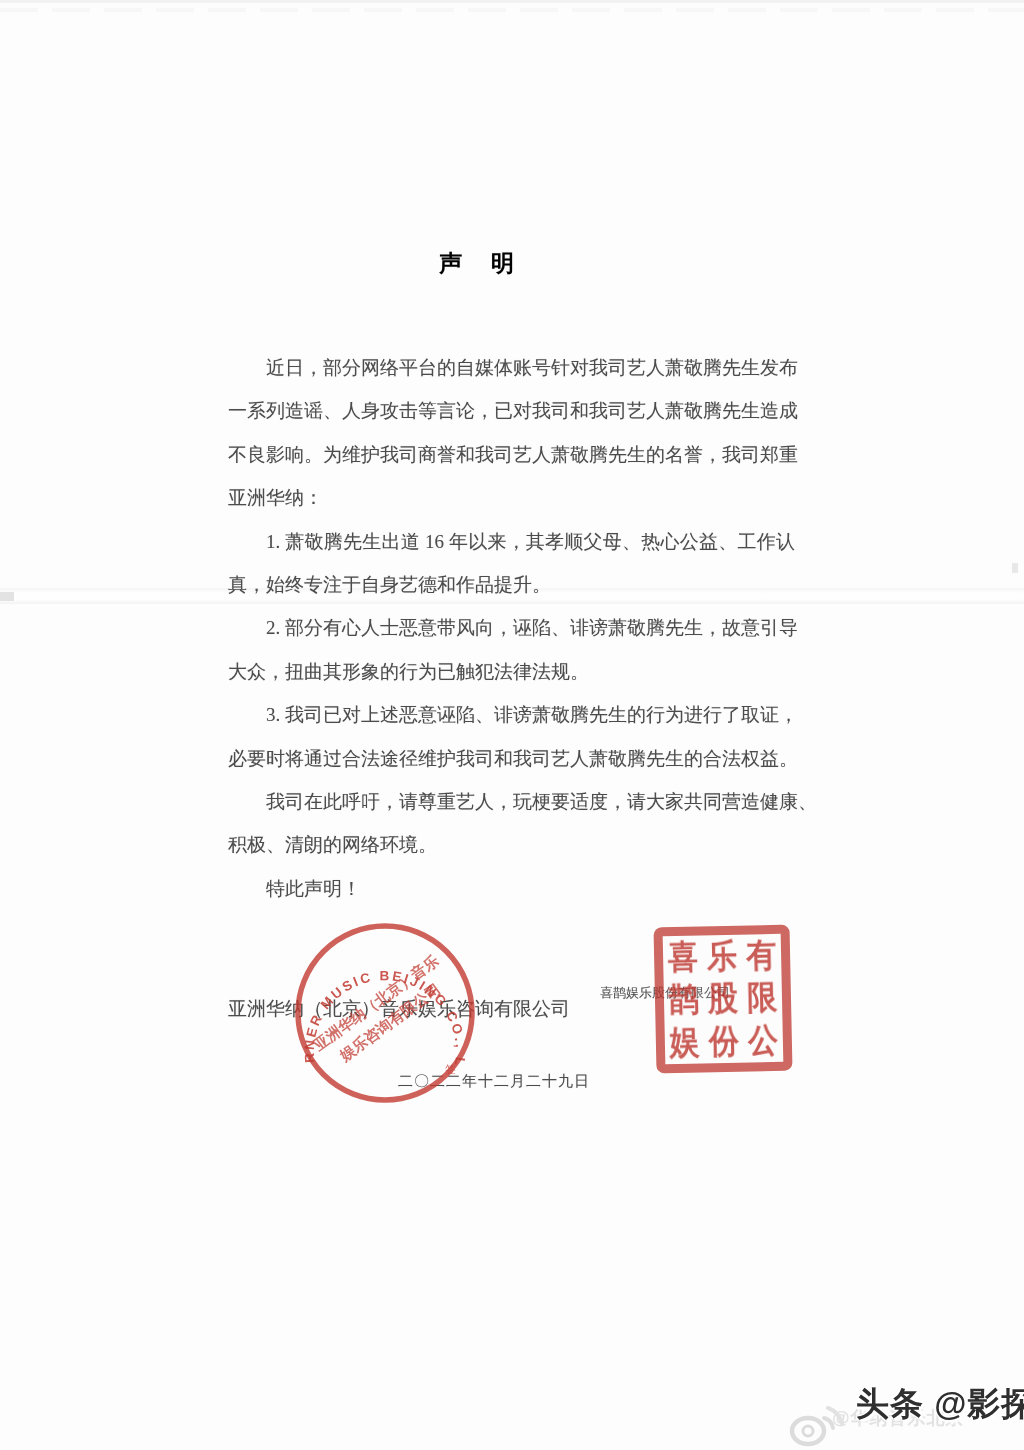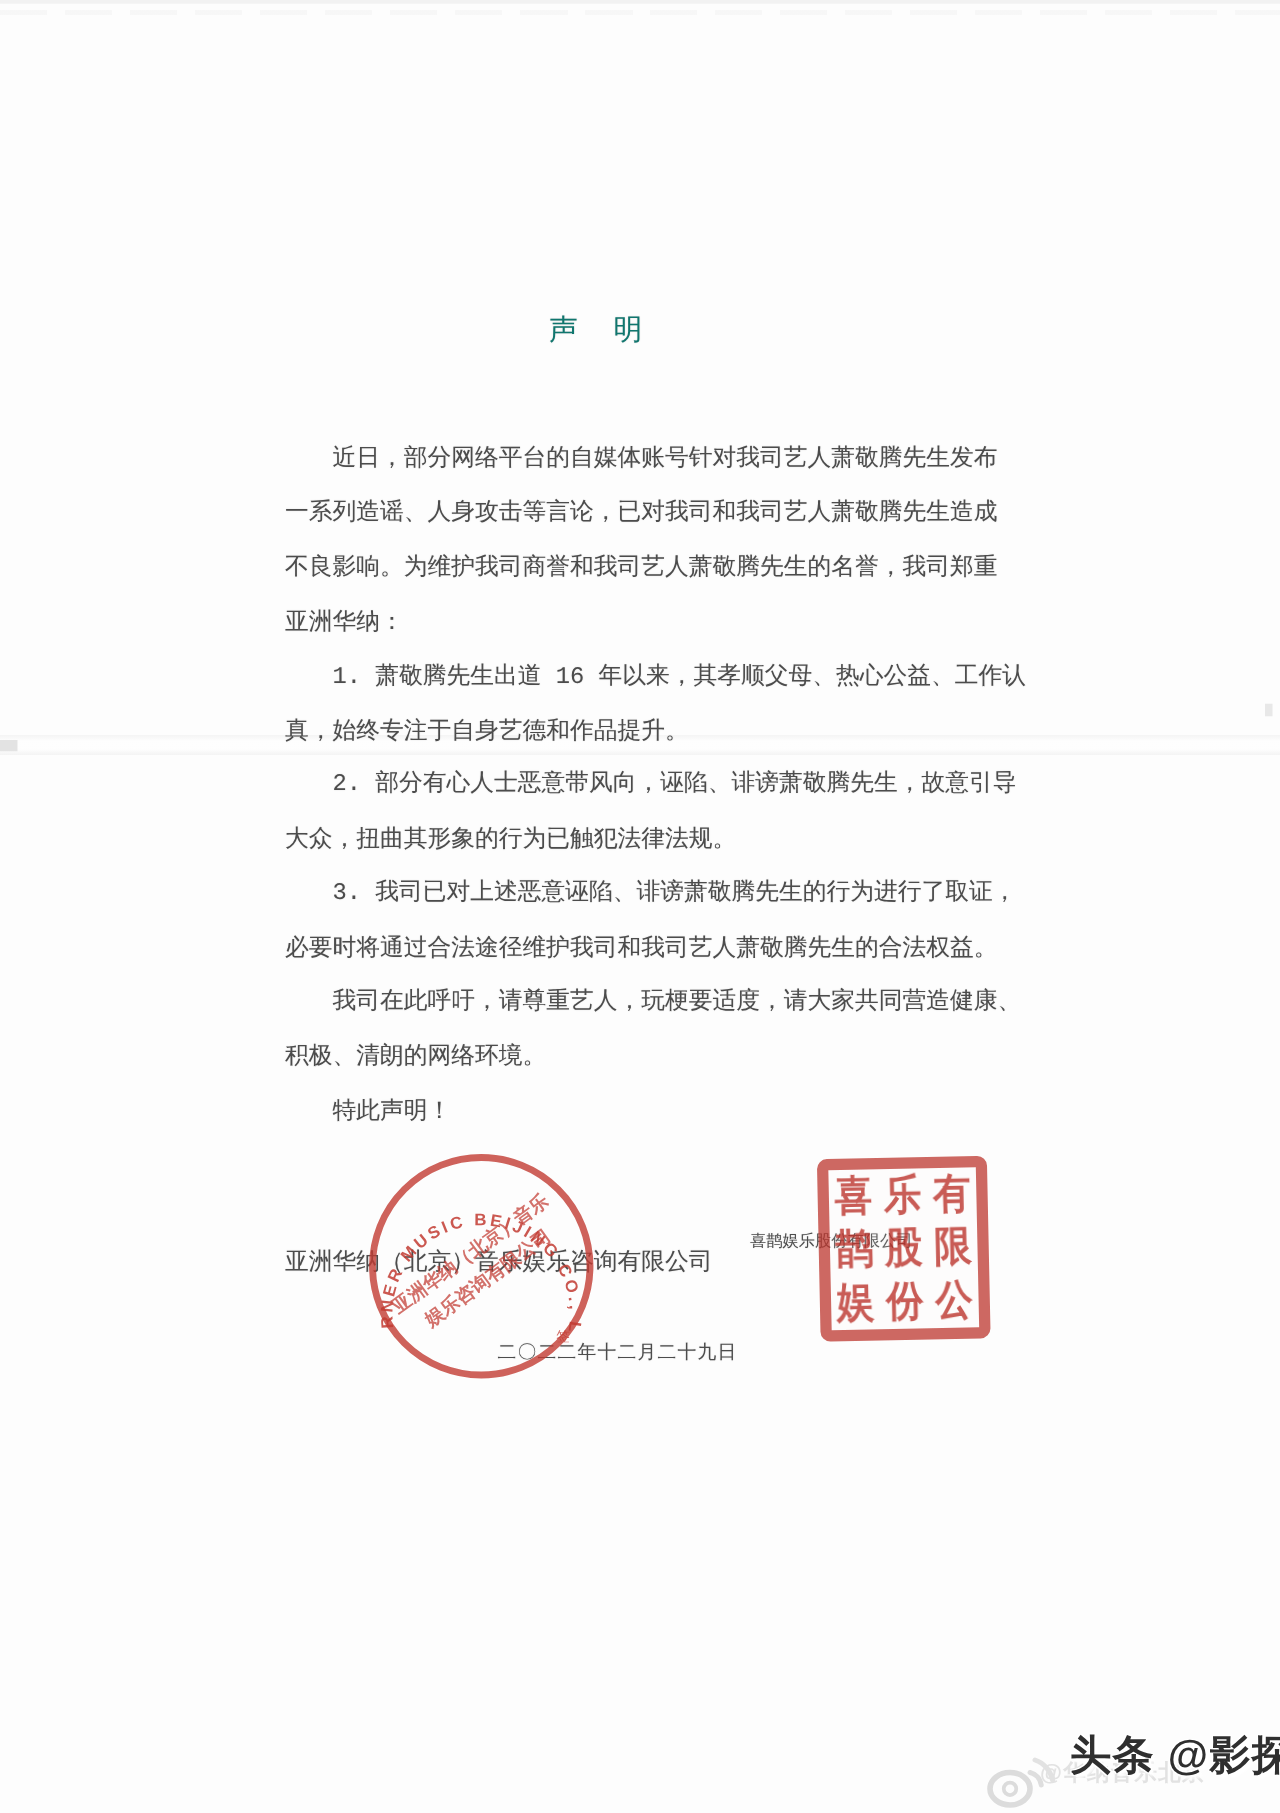--- a/index.html
+++ b/index.html
@@ -12,31 +12,31 @@
   .top-edge{position:absolute;left:0;top:0;width:1024px;height:3px;background:#ededed;opacity:.7;}
   .top-dashes{position:absolute;left:0;top:8px;width:1024px;height:4px;opacity:.45;
     background:repeating-linear-gradient(90deg,#f0f0f0 0 38px,transparent 38px 52px);}
   .seam{position:absolute;left:0;top:588px;width:1024px;height:16px;opacity:.8;
     background:linear-gradient(#f2f2f2,#fefefe 30%,#fefefe 70%,#f1f1f1);}
   .seam-notch{position:absolute;left:0;top:592px;width:14px;height:9px;background:#e3e3e3;}
   .right-tick{position:absolute;left:1012px;top:563px;width:6px;height:10px;background:#e8e8e8;}
 
   .title{
     position:absolute;left:0;top:248px;width:953px;
-    text-align:center;font-size:23px;color:#0f766e;font-weight:normal;
+    text-align:center;font-size:23px;color:#000000;font-weight:bold;
     letter-spacing:1.25em;text-indent:1.25em;
     text-shadow:0 0 1px rgba(90,90,90,.3);
   }
   .doc-body{position:absolute;left:228px;top:346px;width:567px;color:#4c4c4c;}
   .line{
     font-size:19px;line-height:43.4px;height:43.4px;white-space:nowrap;
     text-shadow:0 0 1px rgba(90,90,90,.28);
     text-align:justify;
   }
-  .line.just{text-align-last:justify;font-family:Liberation Mono, monospace;}
+  .line.just{text-align-last:justify;}
   .line.indent{text-indent:2em;}
 
   .company-row{position:absolute;top:984px;left:0;width:1024px;color:#4c4c4c;}
   .company-left{position:absolute;left:228px;top:12px;font-size:19px;white-space:nowrap;
     text-shadow:0 0 1px rgba(90,90,90,.28);}
   .company-right{position:absolute;left:600px;top:0;font-size:13px;white-space:nowrap;
     text-shadow:0 0 1px rgba(90,90,90,.28);}
   .date-line{position:absolute;left:398px;top:1072px;font-size:15px;color:#4c4c4c;
     letter-spacing:1px;white-space:nowrap;text-shadow:0 0 1px rgba(90,90,90,.28);}
 

